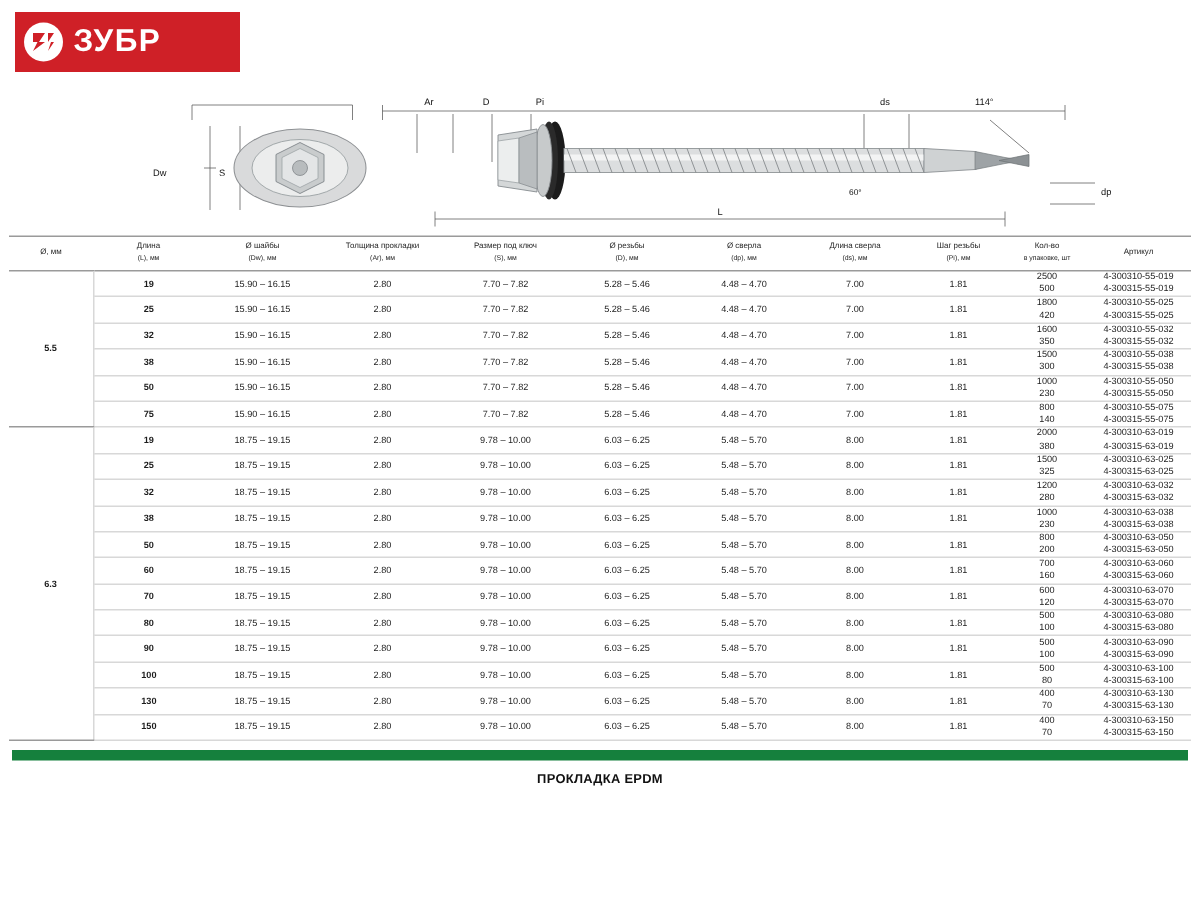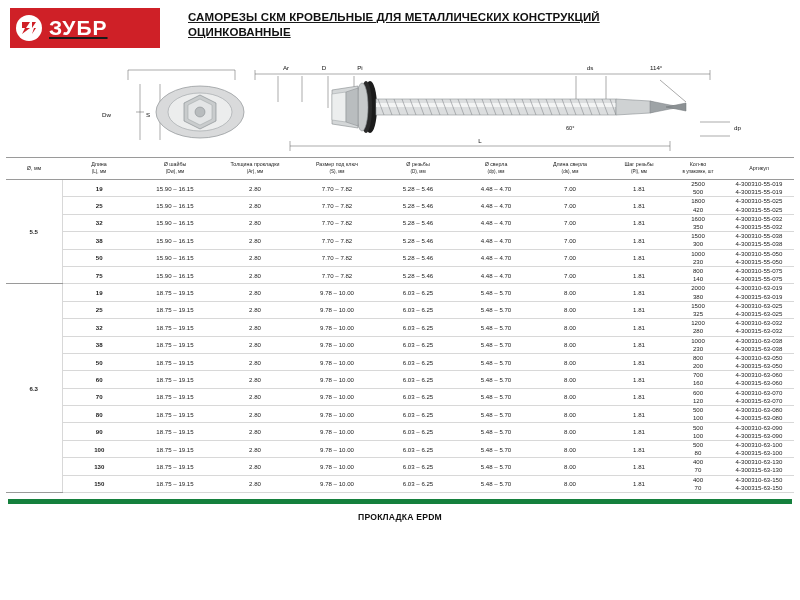--- a/index.html
+++ b/index.html
@@ -10,21 +10,20 @@
     font-family: "Liberation Sans", sans-serif;
     color: #1a1a1a;
     overflow: hidden;
   }
 
   
   .header {
     display: flex; align-items: flex-start;
     padding: 8px 10px 4px 10px;
     height: 62px;
-    text-decoration: underline;
   }
   .logo-box {
     width: 150px; height: 40px;
     background: #cf2027;
     display: flex; align-items: center;
     padding-left: 6px;
     flex: 0 0 150px;
     position: relative;
   }
   .logo-mark {
@@ -115,21 +114,21 @@
     padding-left: 6px;
   }
   tr.group-end td { border-bottom: 1px solid #9a9a9a; }
 
   
   .footer {
     display: flex;
     align-items: center;
     height: 30px;
     margin: 6px 8px 0 8px;
-    border-top: 5px solid #15803d;
+    border-top: 7px solid #15803d;
   }
   .footer-cell {
     flex: 1 1 0;
     text-align: center;
     font-size: 8.6px;
     font-weight: bold;
     text-transform: uppercase;
     color: #111111;
     position: relative;
     letter-spacing: 0.2px;
@@ -150,24 +149,20 @@
 
 <div class="header">
   <div class="logo-box">
     <div class="logo-mark">
       <svg width="20" height="20" viewBox="0 0 20 20">
         <path d="M3 4 L11 4 L7 10 L11 10 L3 16 L6 10 L3 10 Z" fill="#cf2027"></path>
         <path d="M13 4 L17 4 L13 10 L17 10 L13 16 L15 10 L13 10 Z" fill="#cf2027"></path>
       </svg>
     </div>
     <span class="logo-text">ЗУБР</span>
-  </div>
-  <div class="title-wrap">
-    <div class="title-line">САМОРЕЗЫ СКМ КРОВЕЛЬНЫЕ ДЛЯ МЕТАЛЛИЧЕСКИХ КОНСТРУКЦИЙ</div>
-    <div class="title-line">ОЦИНКОВАННЫЕ</div>
   </div>
 </div>
 
 <div class="diagram">
   <svg width="780" height="95" viewBox="0 0 780 95">
     <g stroke="#555555" stroke-width="0.5" fill="none">
 
       <line x1="118" y1="8" x2="225" y2="8"></line>
       <line x1="118" y1="8" x2="118" y2="18"></line>
       <line x1="225" y1="8" x2="225" y2="18"></line>

